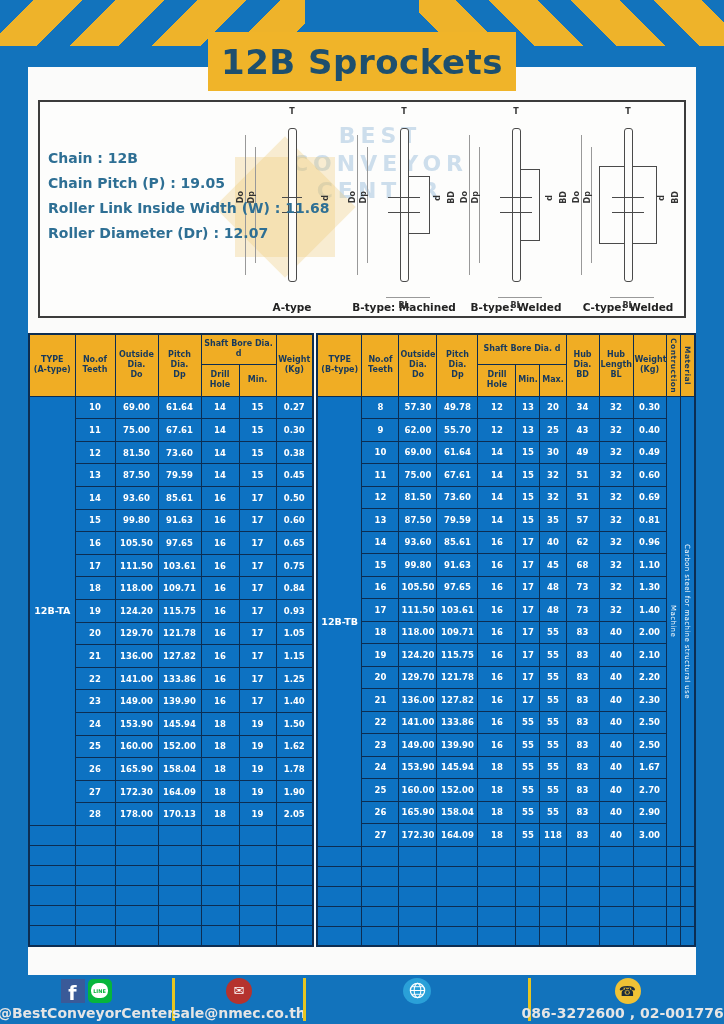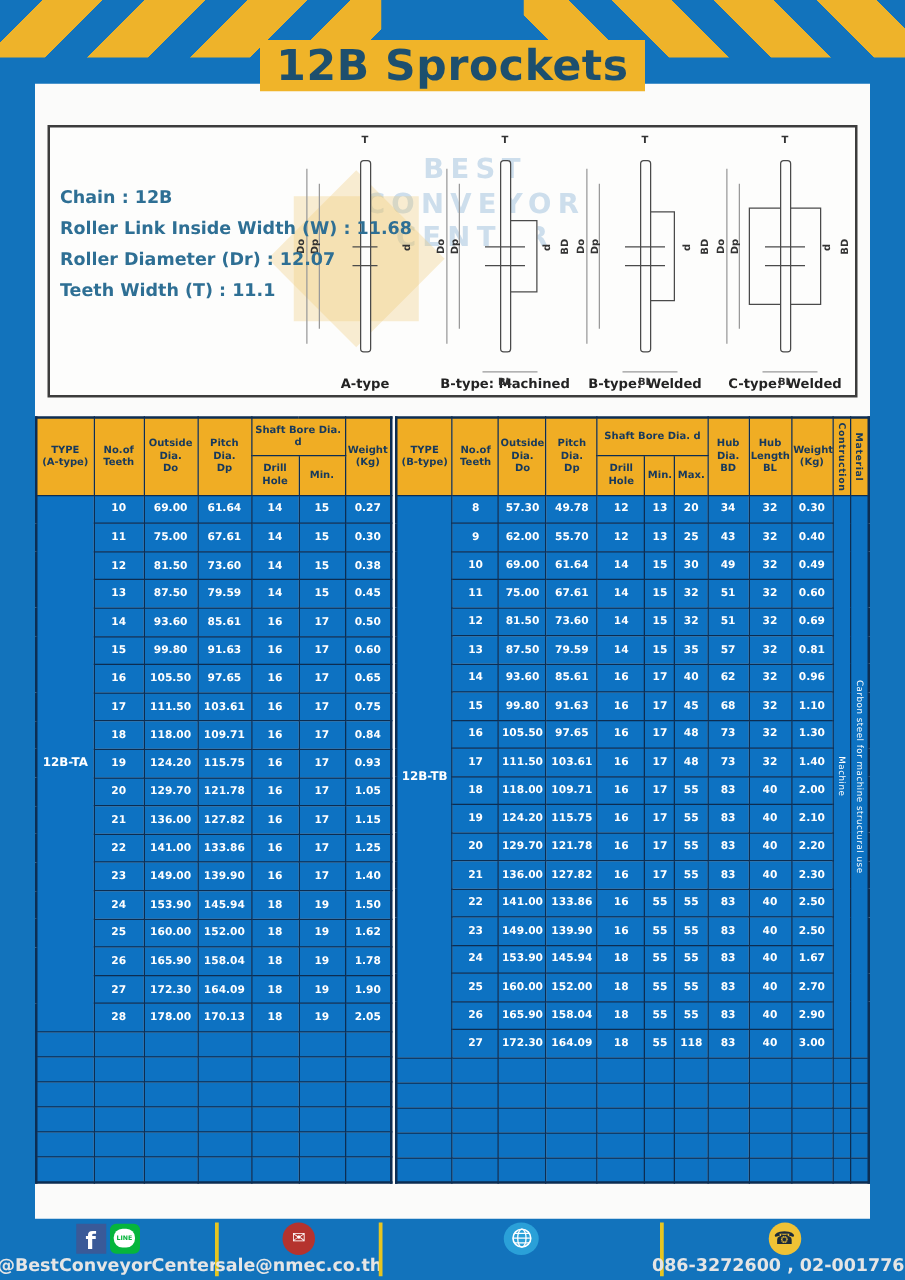--- a/index.html
+++ b/index.html
@@ -13,21 +13,21 @@
   
   .stripes { position:absolute; top:0; height:46px; z-index:1; }
   .stripes.left  { left:0;  width:305px; background: repeating-linear-gradient(135deg, transparent 0 24px, #eeb32a 24px 58px); }
   .stripes.right { right:0; width:305px; background: repeating-linear-gradient(45deg,  transparent 0 24px, #eeb32a 24px 58px); }
 
   
   .card { position:absolute; left:28px; top:67px; width:668px; height:908px; background:#fbfbfa; z-index:2; }
 
   
   .banner { position:absolute; left:50%; top:32px; transform:translateX(-50%);
-    width:308px; height:41px; background:#f0b429; z-index:6;
+    width:308px; height:59px; background:#f0b429; z-index:6;
     display:flex; align-items:center; justify-content:center; }
   .banner h1 { font-size:34px; font-weight:bold; color:#1d4f6e; letter-spacing:.5px; }
 
   
   .specs-box { position:absolute; left:10px; top:33px; width:648px; height:218px;
     border:2px solid #3c3c3c; background:#fdfdfc; overflow:hidden; }
   .spec-lines { position:absolute; left:8px; top:44px; z-index:3; }
   .spec-line { font-size:14px; font-weight:bold; color:#2e6f94; line-height:1.78; white-space:nowrap; }
 
   
@@ -120,23 +120,23 @@
           <div></div>
         </div>
       <div class="wm-text">
           <div>BEST</div>
           <div>CONVEYOR</div>
           <div>CENTER</div>
         </div>
     </div>
     <div class="spec-lines">
         <div class="spec-line">Chain : 12B</div>
+        <div class="spec-line">Chain Pitch (P) : 19.05</div>
         <div class="spec-line">Roller Link Inside Width (W) : 11.68</div>
         <div class="spec-line">Roller Diameter (Dr) : 12.07</div>
-        <div class="spec-line">Teeth Width (T) : 11.1</div>
       </div>
     <div class="figs">
         <div class="fig a">
           <div class="draw">
             <div class="dimline-do"></div>
             <div class="dimline-dp"></div>
             <div class="plate"></div>
             <div class="bore"></div>
             <span class="dim t">T</span>
             <span class="dim do">Do</span>

